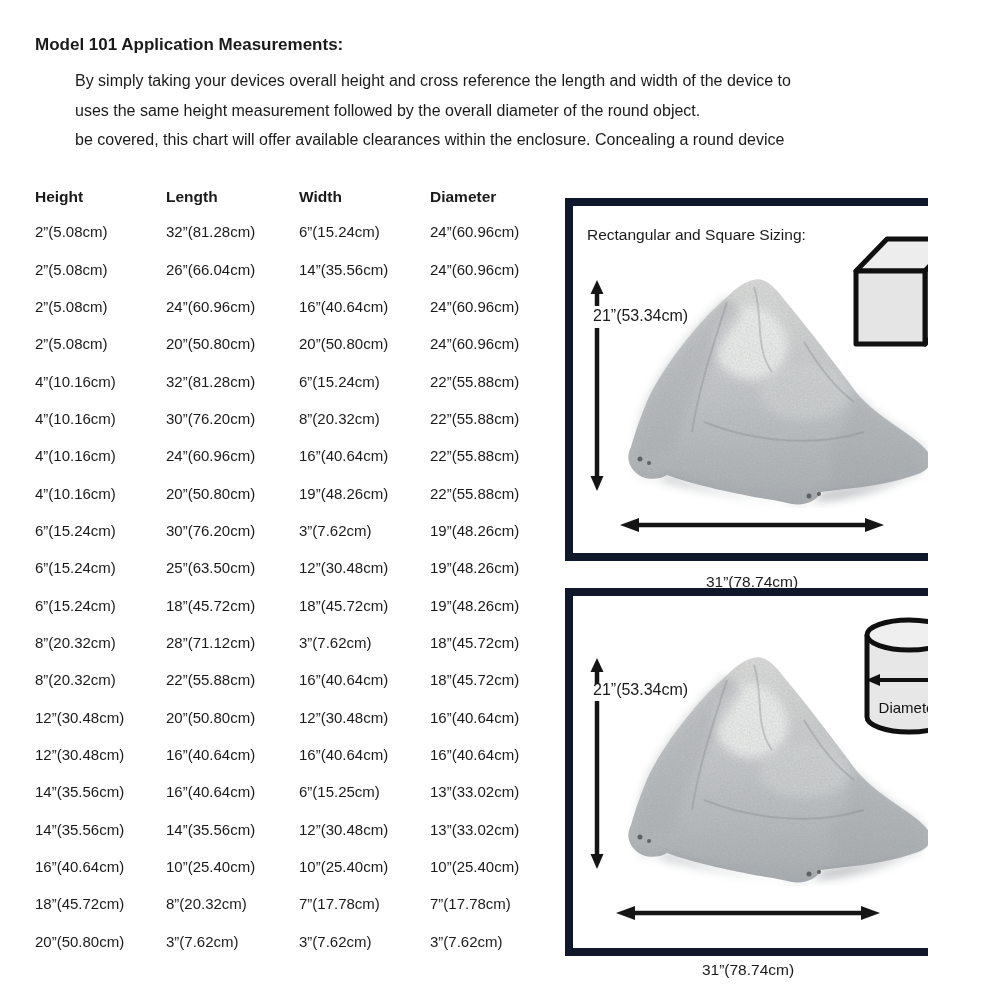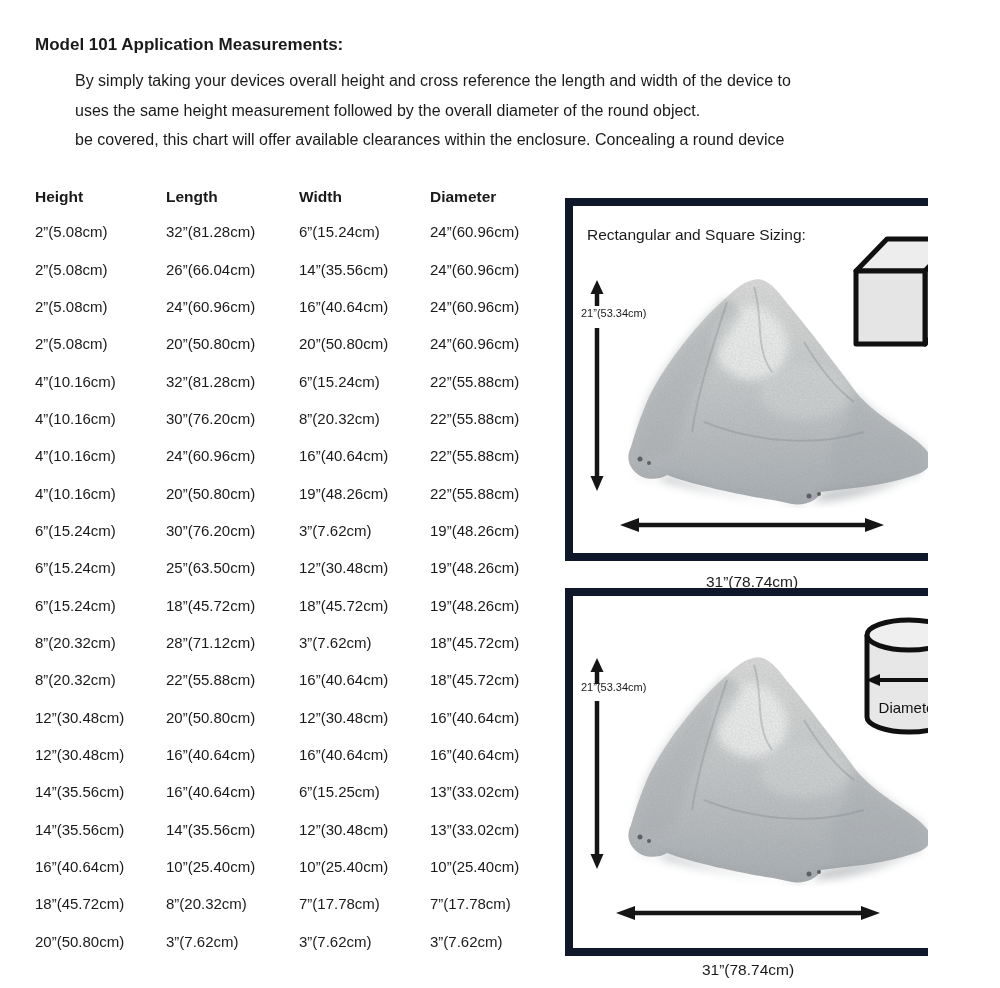--- a/index.html
+++ b/index.html
@@ -32,21 +32,21 @@
   .cube{position:absolute;left:276px;top:24px;}
   .cyl{position:absolute;left:289px;top:18px;}
 
   .rock{position:absolute;left:31px;width:336px;height:240px;}
   #panel-rect .rock{top:66px;}
   #panel-round .rock{top:54px;}
 
   .v-arrow-up{position:absolute;left:15px;}
   #panel-rect .v-arrow-up{top:74px;}
   #panel-round .v-arrow-up{top:62px;}
-  .dim-h-label{position:absolute;left:8px;font-size:11px;white-space:nowrap;}
+  .dim-h-label{position:absolute;left:20px;font-size:16px;white-space:nowrap;}
   #panel-rect .dim-h-label{top:101px;}
   #panel-round .dim-h-label{top:85px;}
   .v-arrow-down{position:absolute;left:15px;}
   #panel-rect .v-arrow-down{top:122px;}
   #panel-round .v-arrow-down{top:105px;}
 
   .h-arrow{position:absolute;}
   #panel-rect .h-arrow{left:46px;top:311px;}
   #panel-round .h-arrow{left:42px;top:309px;}
   .dim-w-label{position:absolute;width:266px;text-align:center;font-size:15.5px;margin-top:43px;}

